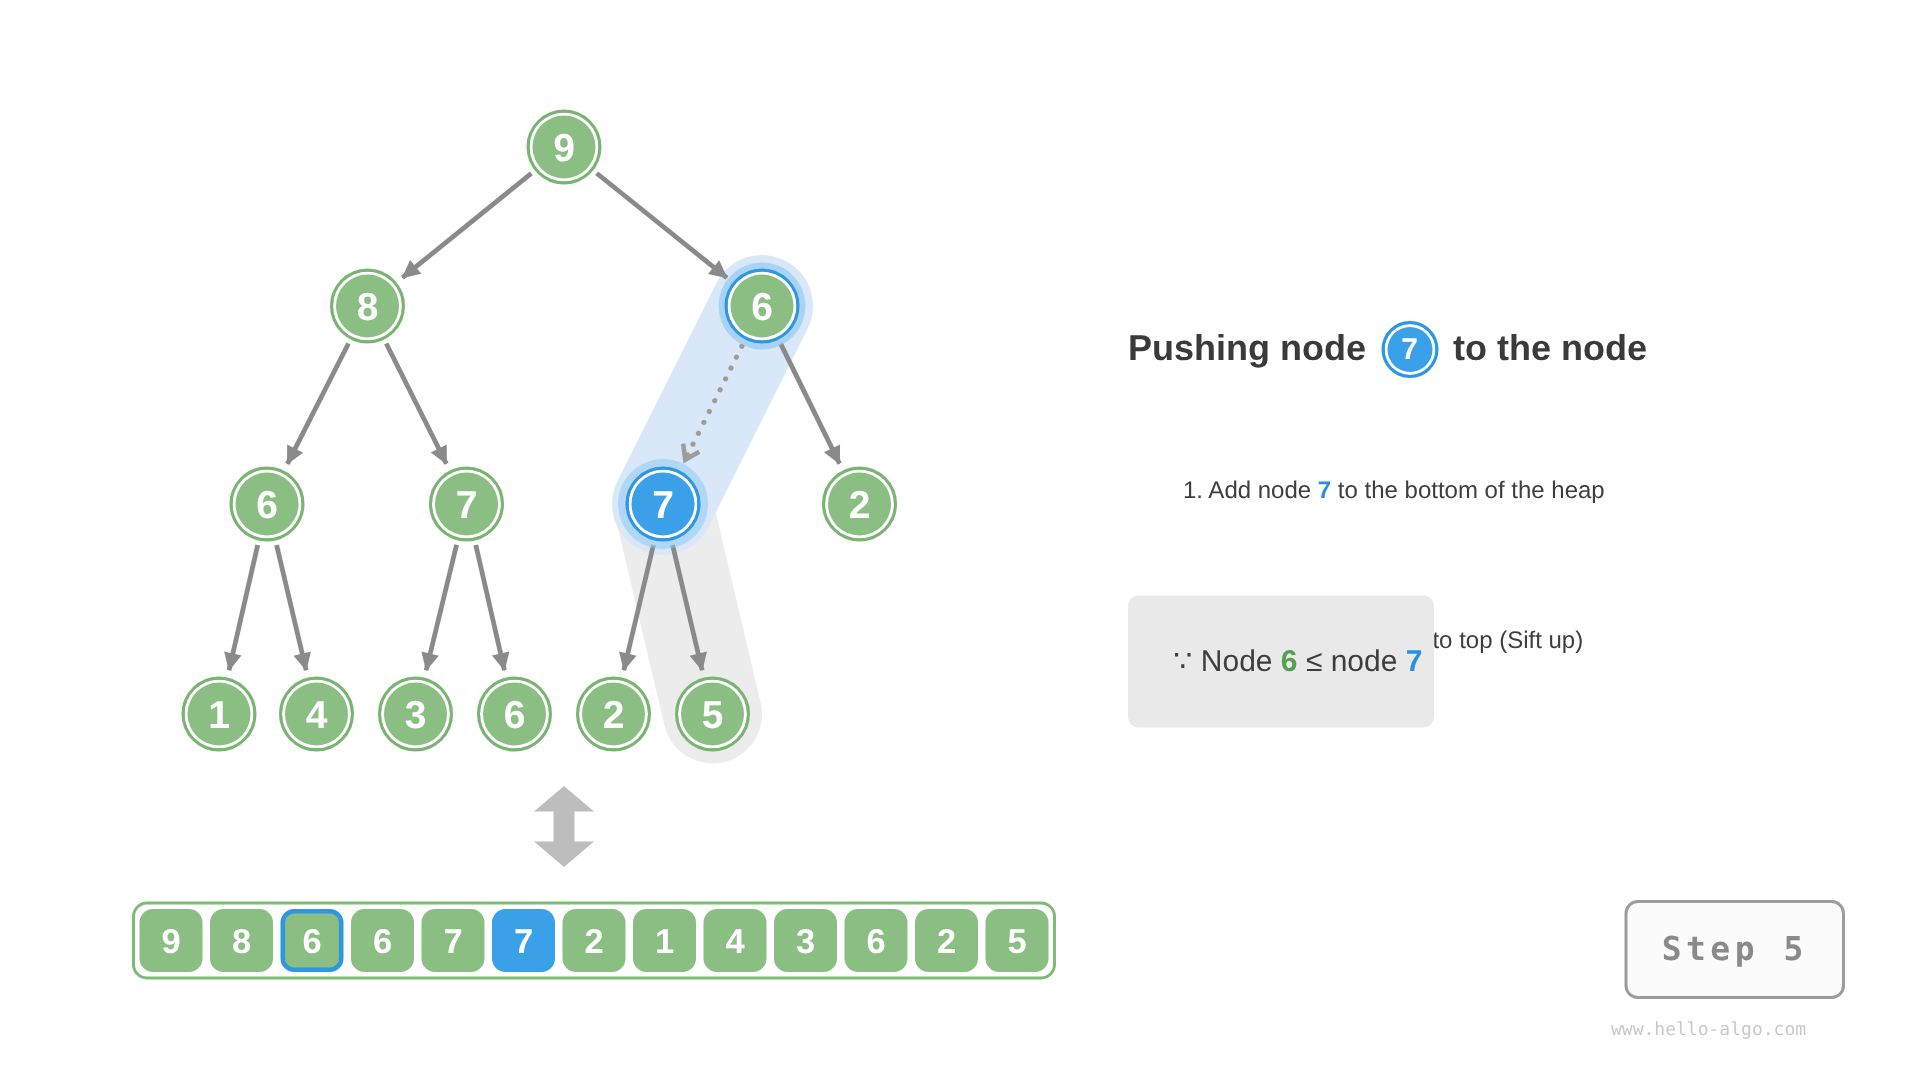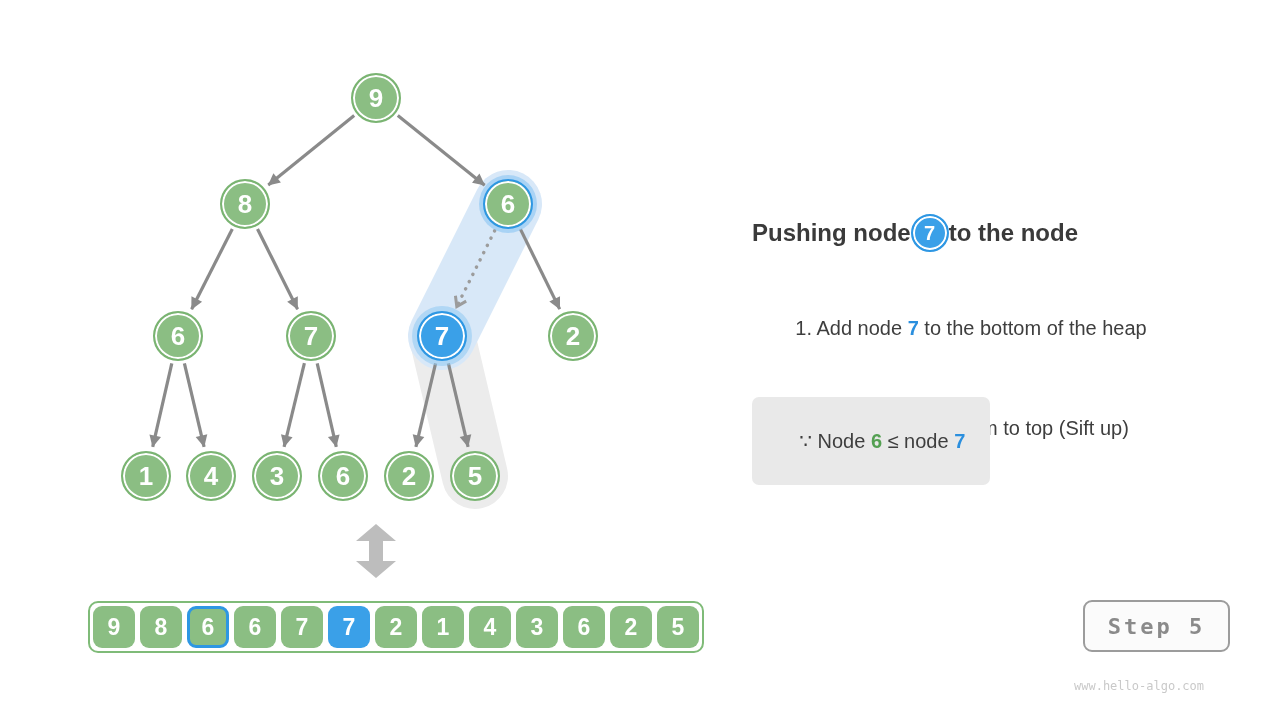--- a/index.html
+++ b/index.html
@@ -38,42 +38,42 @@
     width:42px;height:42px;border-radius:9px;background:#8BBE83;
     color:#fff;font-weight:bold;font-size:23px;
     display:flex;align-items:center;justify-content:center;box-sizing:border-box;
   }
   .cell.hl-border{border:3.5px solid #2E97E3;}
   .cell.hl-fill{background:#3AA0E8;}
 
   
   .heading{
     position:absolute;left:752px;top:212px;height:42px;
-    display:flex;align-items:center;
+    display:flex;align-items:center;gap:10px;
     font-size:24px;font-weight:bold;color:#3A3A3A;
   }
   .heading-node{
     width:38px;height:38px;border-radius:50%;background:#3AA0E8;
     border:2px solid #2E97E3;box-shadow: inset 0 0 0 2px #fff;
     color:#fff;font-size:20px;font-weight:bold;
     display:flex;align-items:center;justify-content:center;box-sizing:border-box;
   }
-  .steps{position:absolute;left:762px;top:292px;font-size:20px;color:#3E3E3E;}
+  .steps{position:absolute;left:762px;top:292px;font-size:16px;color:#3E3E3E;}
   .step-row{margin-bottom:28px;white-space:pre-wrap;line-height:24px;}
   .blue-bold{color:#2B8FDE;font-weight:bold;}
   .green-bold{color:#54A052;font-weight:bold;}
   .note-box{
     position:absolute;left:752px;top:397px;
-    background:#E9E9E9;border-radius:7px;padding:8px 25px;
+    background:#E9E9E9;border-radius:7px;padding:8px 8px;
     font-size:20px;color:#3E3E3E;white-space:pre;line-height:24px;
   }
 
   
   .step-indicator{
-    position:absolute;left:1083px;top:600px;width:147px;height:52px;
+    position:absolute;left:1083px;top:600px;width:147px;height:66px;
     border:2px solid #9C9C9C;border-radius:9px;background:#FBFBFB;
     display:flex;align-items:center;justify-content:center;box-sizing:border-box;
     font-family:"DejaVu Sans Mono", monospace;font-size:22px;font-weight:bold;
     color:#8A8A8A;letter-spacing:3px;
   }
   .watermark{
     position:absolute;left:1074px;top:679px;
     font-family:"DejaVu Sans Mono", monospace;font-size:12px;color:#C9C9C9;
   }
 </style>

